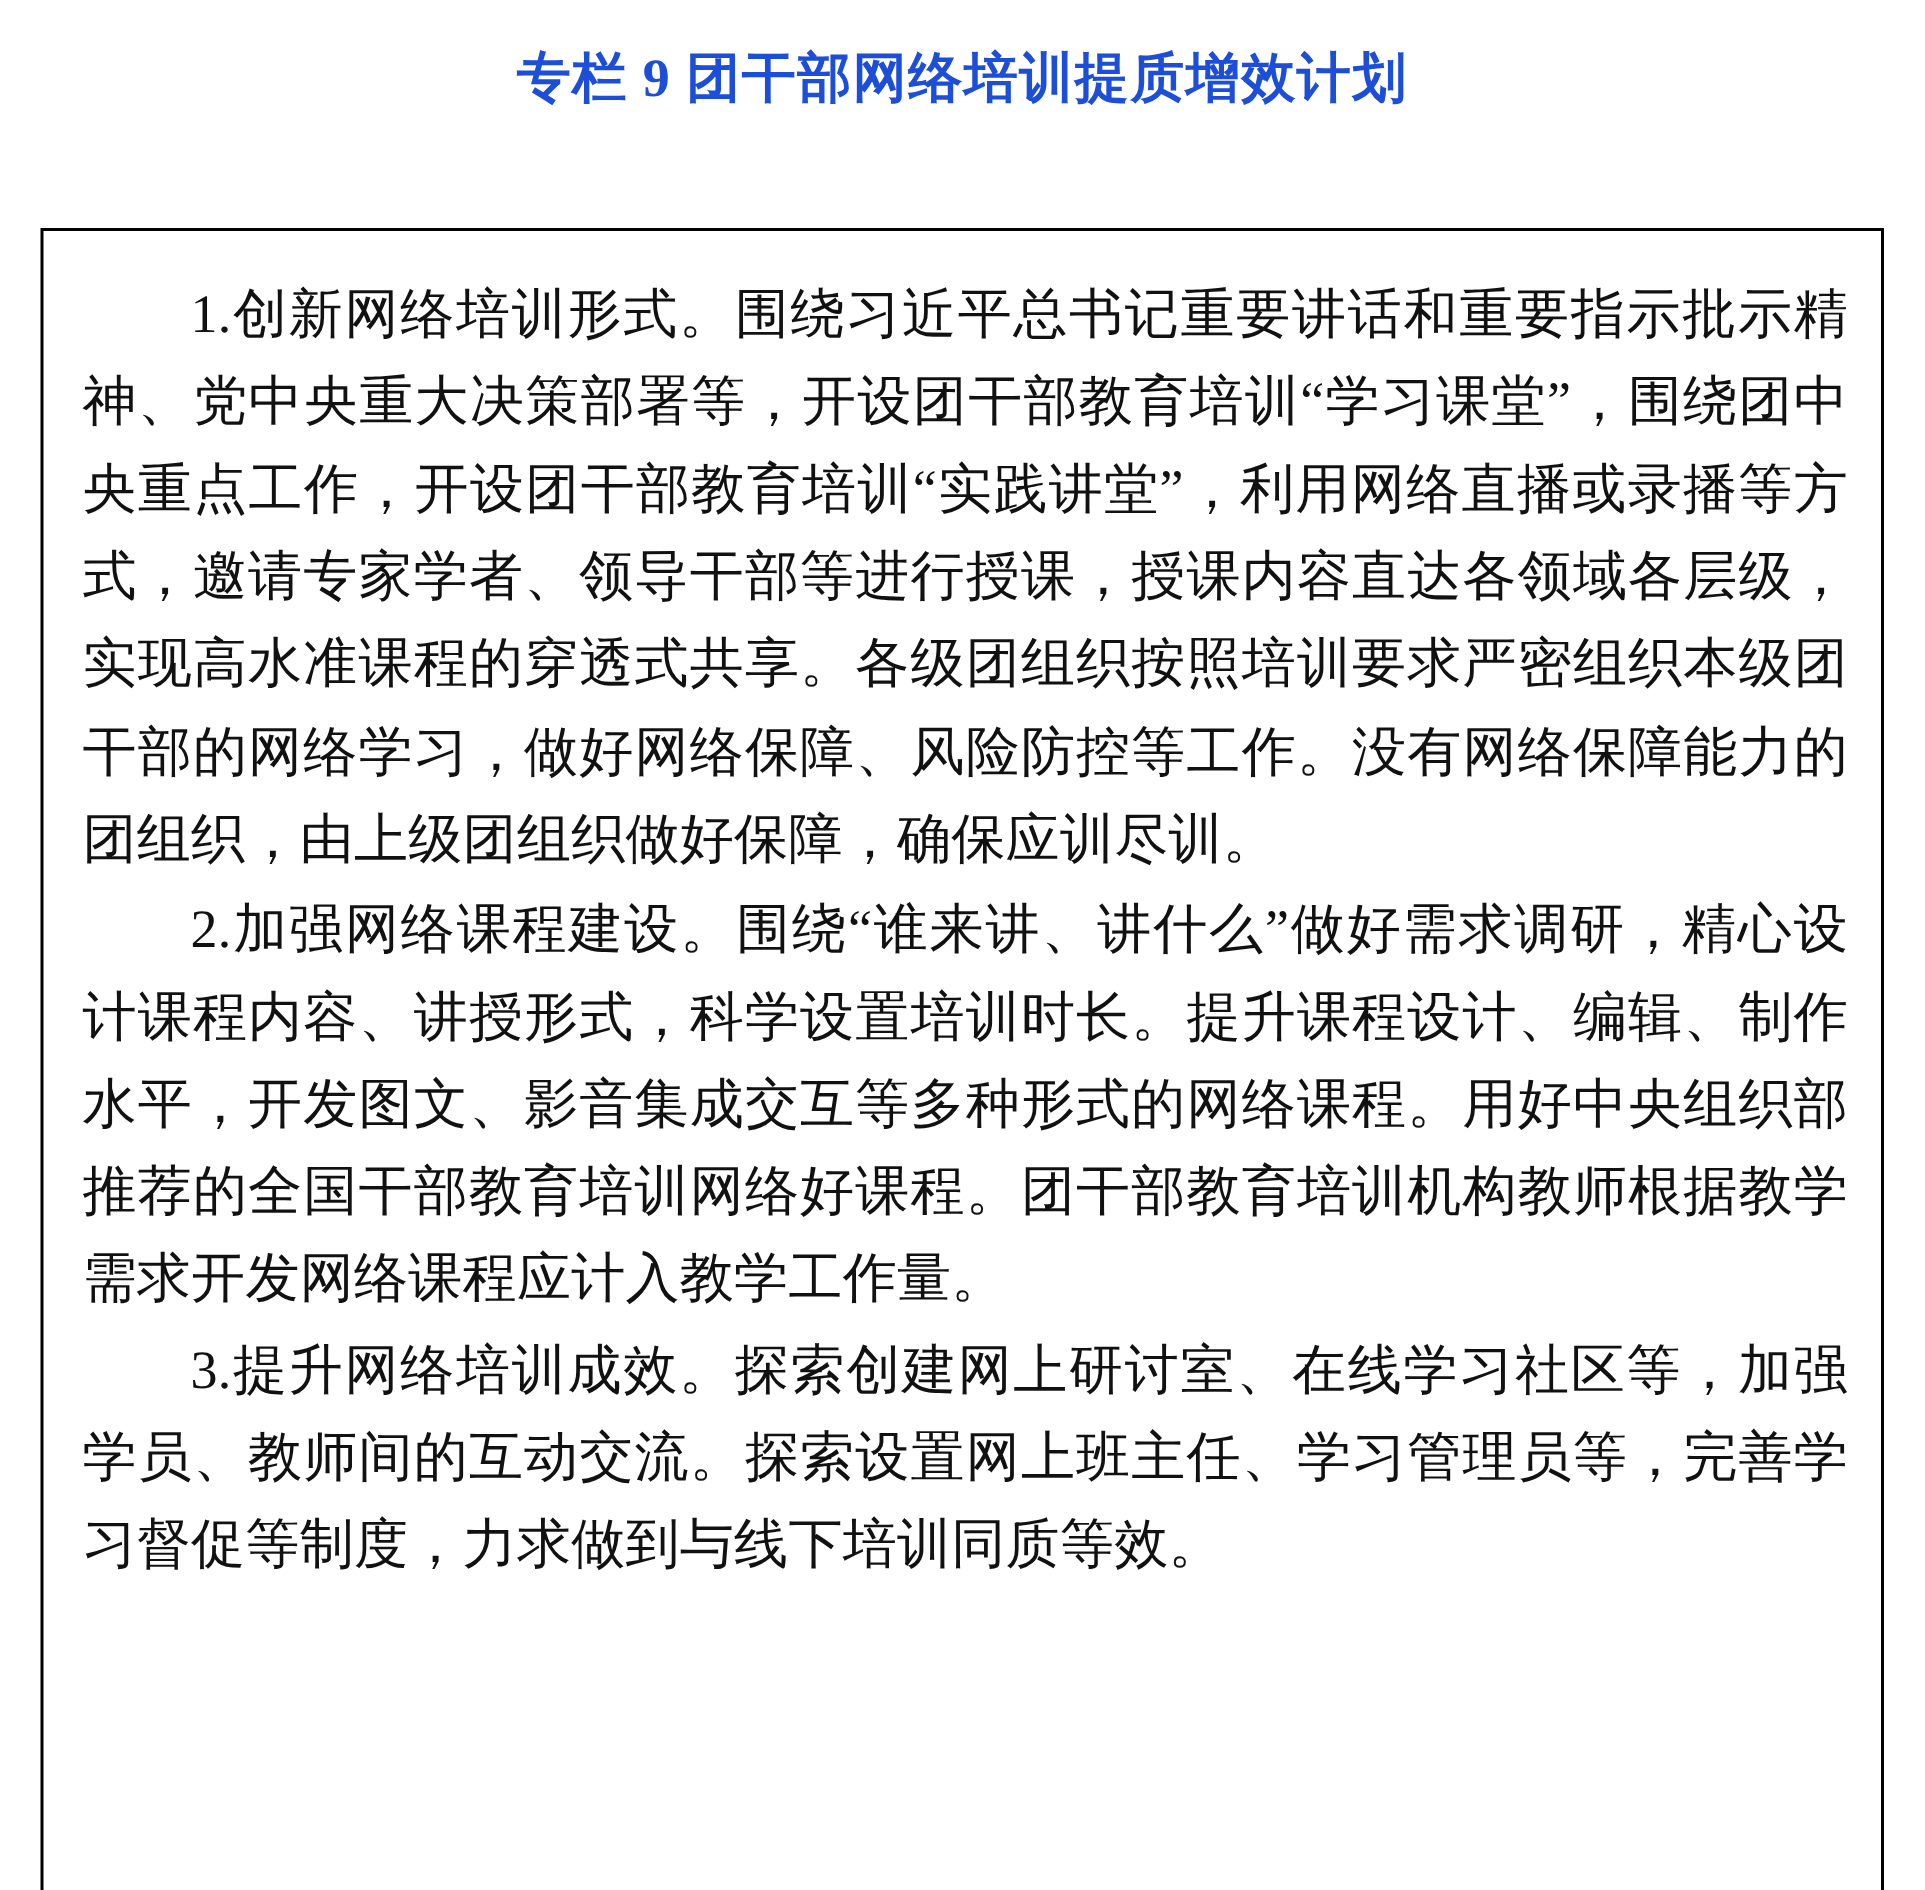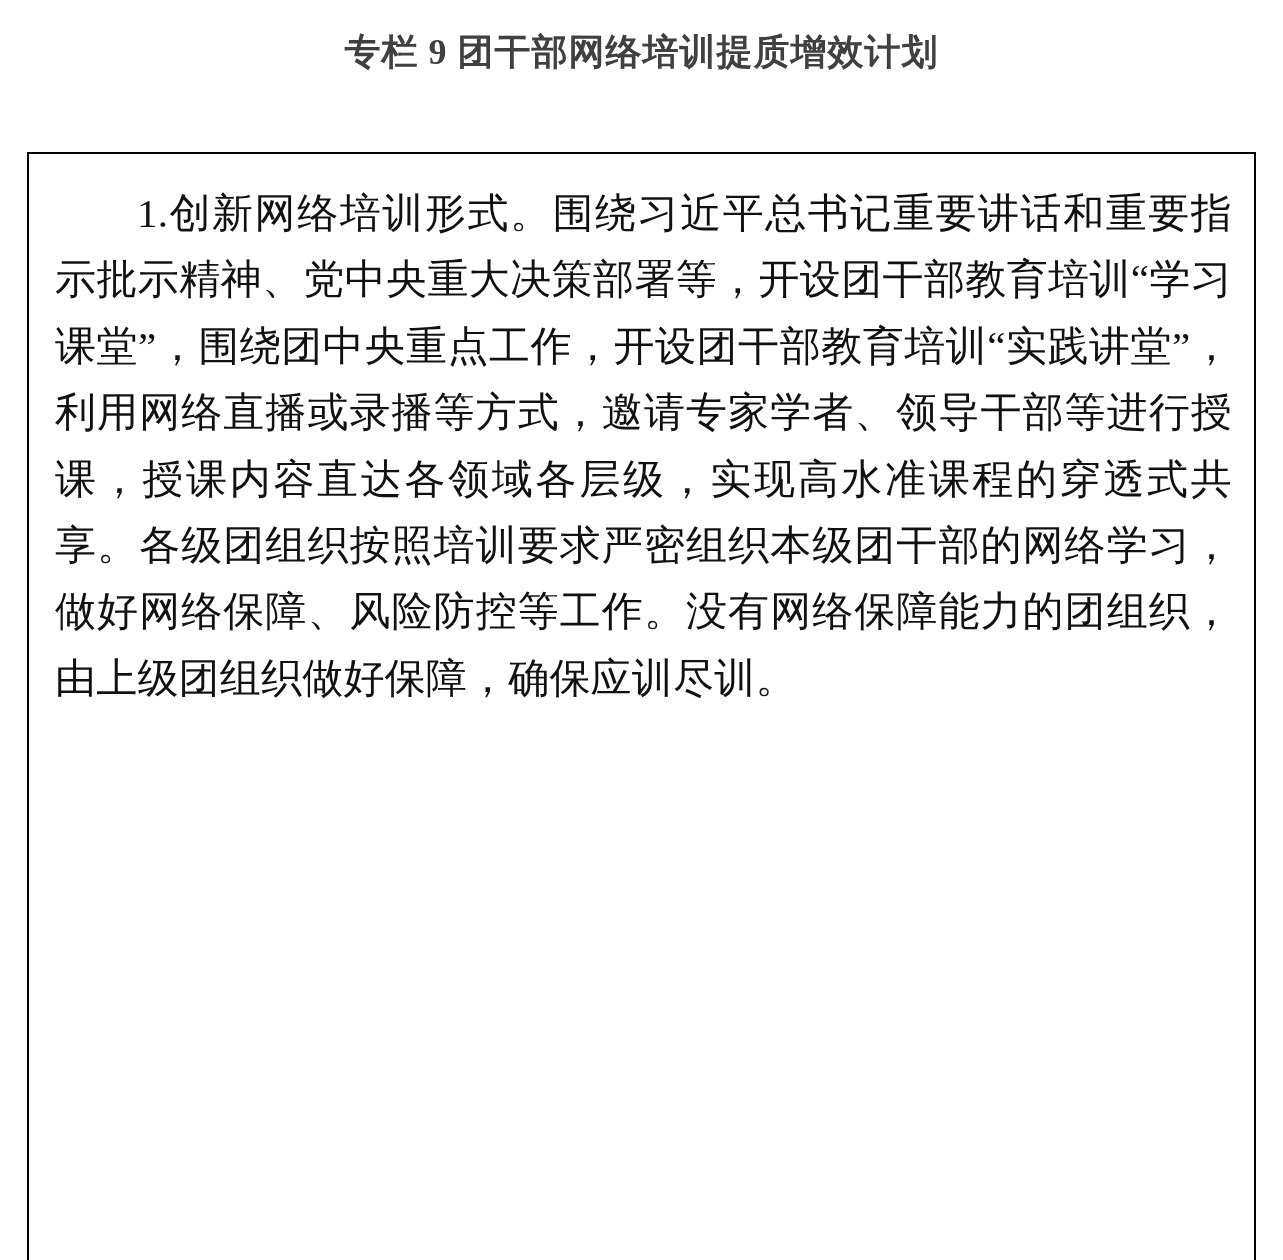--- a/index.html
+++ b/index.html
@@ -22,49 +22,51 @@
     padding: 0;
   }
   .doc-title {
     text-align: center;
     font-size: 36px;
     font-weight: bold;
     letter-spacing: 1px;
     margin: 28px 0 0 0;
     padding: 0 60px;
     line-height: 1.35;
-    color: #404040;
+    color: #1d4ed8;
     font-family: "Liberation Serif", "DejaVu Serif", serif;
   }
   .box {
     position: absolute;
     left: 27px;
     top: 124px;
     width: 1229px;
     height: 1110px;
     border: 2px solid #000;
     box-sizing: border-box;
     padding: 26px 22px 20px 26px;
     background: #fff;
   }
   .para {
-    font-size: 41px;
+    font-size: 36px;
     line-height: 1.62;
     text-align: justify;
     text-justify: inter-ideograph;
     text-indent: 2em;
     margin: 0 0 2px 0;
     color: #111;
     letter-spacing: 0.2px;
   }
 </style>
 </head>
 <body>
 
 <div class="page">
 
   <h1 class="doc-title">专栏 9  团干部网络培训提质增效计划</h1>
 
   <div class="box">
     <p class="para">1.创新网络培训形式。围绕习近平总书记重要讲话和重要指示批示精神、党中央重大决策部署等，开设团干部教育培训“学习课堂”，围绕团中央重点工作，开设团干部教育培训“实践讲堂”，利用网络直播或录播等方式，邀请专家学者、领导干部等进行授课，授课内容直达各领域各层级，实现高水准课程的穿透式共享。各级团组织按照培训要求严密组织本级团干部的网络学习，做好网络保障、风险防控等工作。没有网络保障能力的团组织，由上级团组织做好保障，确保应训尽训。</p>
+    <p class="para">2.加强网络课程建设。围绕“谁来讲、讲什么”做好需求调研，精心设计课程内容、讲授形式，科学设置培训时长。提升课程设计、编辑、制作水平，开发图文、影音集成交互等多种形式的网络课程。用好中央组织部推荐的全国干部教育培训网络好课程。团干部教育培训机构教师根据教学需求开发网络课程应计入教学工作量。</p>
+    <p class="para">3.提升网络培训成效。探索创建网上研讨室、在线学习社区等，加强学员、教师间的互动交流。探索设置网上班主任、学习管理员等，完善学习督促等制度，力求做到与线下培训同质等效。</p>
   </div>
 
 </div>
 
 </body></html>

